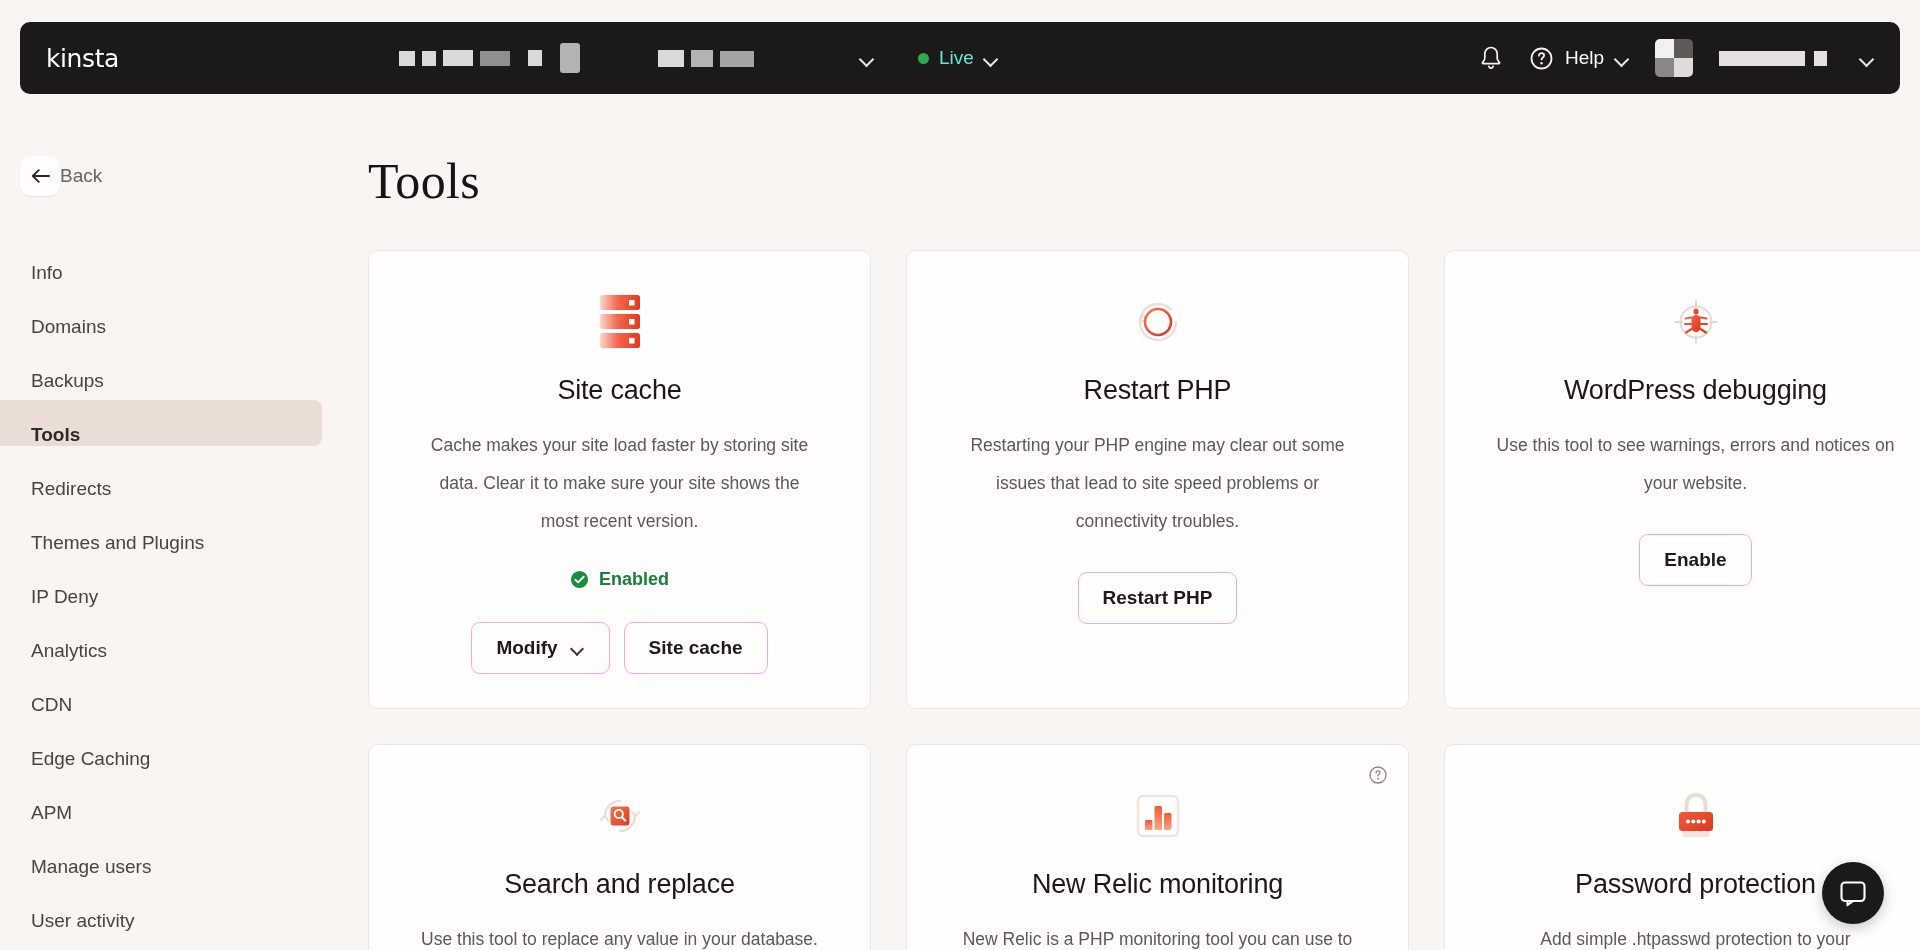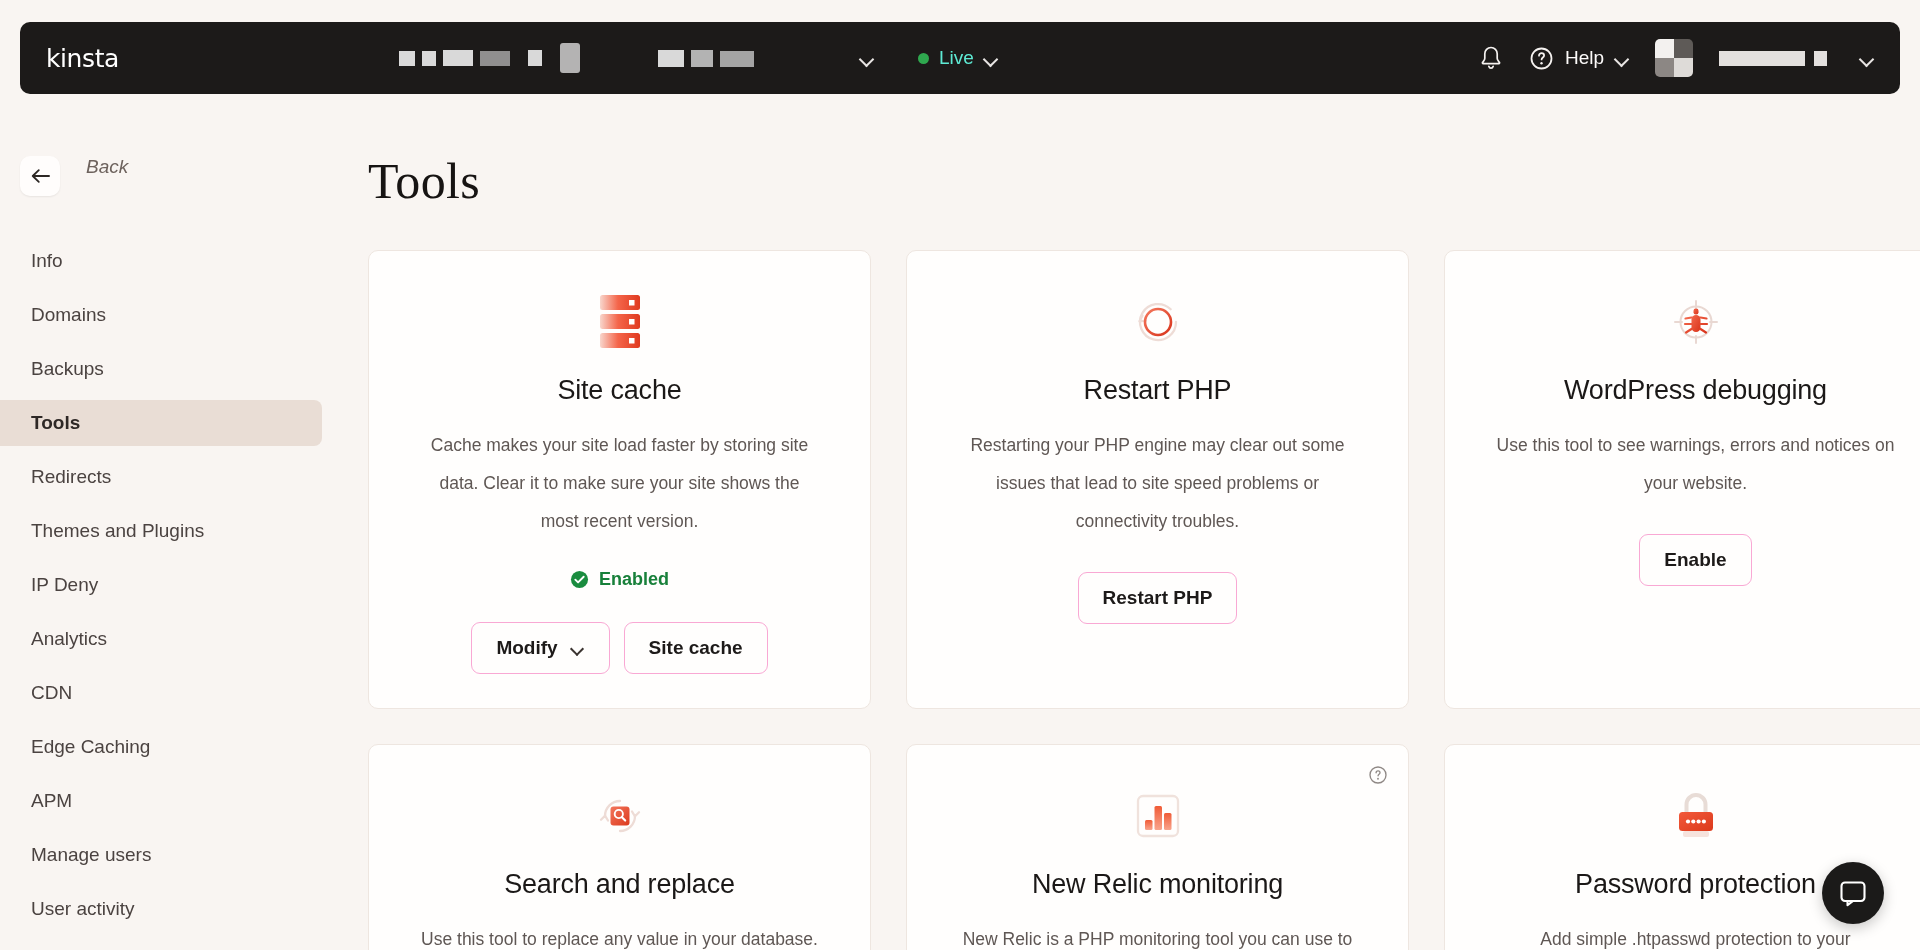--- a/index.html
+++ b/index.html
@@ -53,30 +53,30 @@
   .help { display: flex; align-items: center; gap: 11px; cursor: pointer; }
   .help-label { color: #fdfbfa; font-size: 19px; }
   .avatar-blk { width: 38px; height: 38px; border-radius: 5px; overflow: hidden; display: grid;
                 grid-template-columns: 1fr 1fr; grid-template-rows: 1fr 1fr; }
   .avatar-blk i { display: block; }
   .user-name { display: flex; align-items: center; gap: 9px; }
   .un-bar { height: 15px; background: #e3e0de; display:inline-block; }
 
   
   .sidebar { position: absolute; left: 0; top: 112px; width: 322px; height: 838px; }
-  .back-row { display: flex; gap: 26px; margin: 44px 0 0 20px; font-style: italic; }
+  .back-row { display: flex; align-items: center; margin: 44px 0 0 20px; }
   .back-btn {
     width: 40px; height: 40px; background: #fffdfc; border-radius: 10px;
     box-shadow: 0 1px 2px rgba(0,0,0,.07);
     display: flex; align-items: center; justify-content: center; cursor: pointer;
   }
   .back-label { color: #6d625d; font-size: 19px; }
   .nav { margin-top: 42px; }
   .nav-item {
-    height: 46px; display: flex; align-items: center;
+    height: 46px; display: flex; align-items: flex-end;
     padding-left: 31px; margin: 0 0 8px 0;
     color: #4b4341; font-size: 19px; cursor: pointer;
     border-radius: 0 8px 8px 0;
   }
   .nav-item.active { background: #e9ddd5; font-weight: 700; color: #2e2826; }
 
   
   .main { position: absolute; left: 322px; top: 112px; width: 1598px; height: 838px;
           padding: 0 28px 0 23px; overflow: hidden; }
   .page-title {

